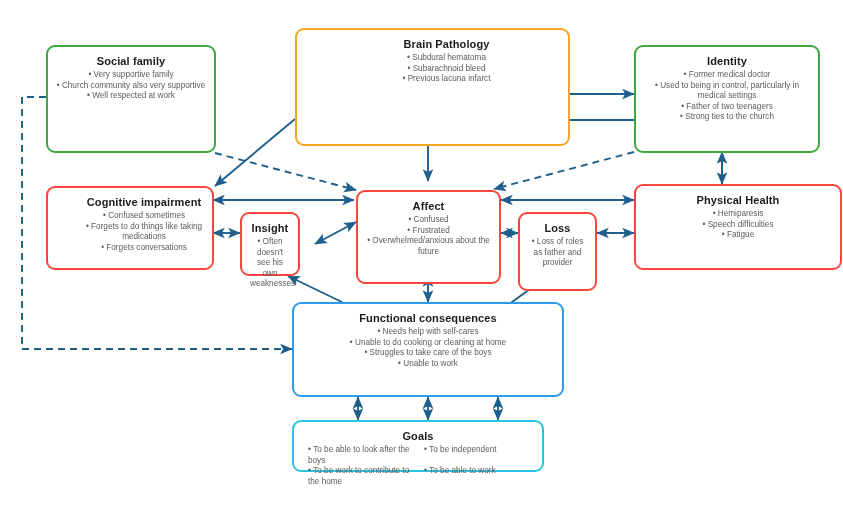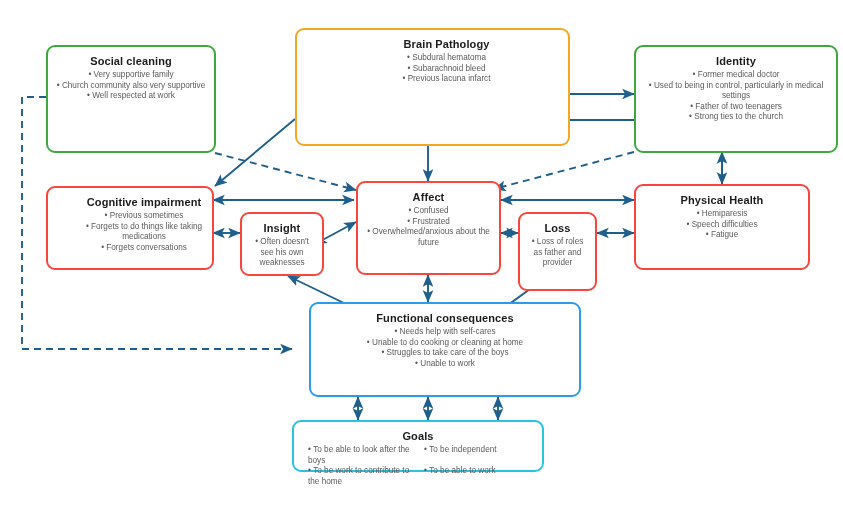--- a/index.html
+++ b/index.html
@@ -128,89 +128,89 @@
 
       <line x1="215" y1="153" x2="356" y2="190" marker-end="url(#ah)"></line>
 
       <line x1="634" y1="152" x2="494" y2="189" marker-end="url(#ah)"></line>
 
       <path d="M46,97 L22,97 L22,349 L292,349" marker-end="url(#ah)"></path>
     </g>
   </svg>
 
   <div class="node n-green" style="left:46px; top:45px; width:170px; height:108px;">
-    <div class="title">Social cleaning</div>
+    <div class="title">Social family</div>
     <ul>
       <li>Very supportive family</li>
       <li>Church community also very supportive</li>
       <li>Well respected at work</li>
     </ul>
   </div>
 
   <div class="node n-orange" style="left:295px; top:28px; width:275px; height:118px;">
     <div class="title">Brain Pathology</div>
     <ul>
       <li>Subdural hematoma</li>
       <li>Subarachnoid bleed</li>
       <li>Previous lacuna infarct</li>
     </ul>
   </div>
 
-  <div class="node n-green" style="left:634px; top:45px; width:204px; height:108px;">
+  <div class="node n-green" style="left:634px; top:45px; width:186px; height:108px;">
     <div class="title">Identity</div>
     <ul>
       <li>Former medical doctor</li>
       <li>Used to being in control, particularly in medical settings</li>
       <li>Father of two teenagers</li>
       <li>Strong ties to the church</li>
     </ul>
   </div>
 
   <div class="node n-red" style="left:46px; top:186px; width:168px; height:84px;padding-left:36px;">
     <div class="title">Cognitive impairment</div>
     <ul>
-      <li>Previous sometimes</li>
+      <li>Confused sometimes</li>
       <li>Forgets to do things like taking medications</li>
       <li>Forgets conversations</li>
     </ul>
   </div>
 
-  <div class="node n-red" style="left:240px; top:212px; width:84px; height:64px;">
+  <div class="node n-red" style="left:240px; top:212px; width:60px; height:64px;">
     <div class="title">Insight</div>
     <ul>
       <li>Often doesn't see his own weaknesses</li>
     </ul>
   </div>
 
-  <div class="node n-red" style="left:356px; top:181px; width:145px; height:94px;">
+  <div class="node n-red" style="left:356px; top:190px; width:145px; height:94px;">
     <div class="title">Affect</div>
     <ul>
       <li>Confused</li>
       <li>Frustrated</li>
       <li>Overwhelmed/anxious about the future</li>
     </ul>
   </div>
 
   <div class="node n-red" style="left:518px; top:212px; width:79px; height:79px;">
     <div class="title">Loss</div>
     <ul>
       <li>Loss of roles as father and provider</li>
     </ul>
   </div>
 
-  <div class="node n-red" style="left:634px; top:184px; width:176px; height:86px;">
+  <div class="node n-red" style="left:634px; top:184px; width:208px; height:86px;">
     <div class="title">Physical Health</div>
     <ul>
       <li>Hemiparesis</li>
       <li>Speech difficulties</li>
       <li>Fatigue</li>
     </ul>
   </div>
 
-  <div class="node n-blue" style="left:292px; top:302px; width:272px; height:95px;margin-left:17px;">
+  <div class="node n-blue" style="left:292px; top:302px; width:272px; height:95px;">
     <div class="title">Functional consequences</div>
     <ul>
       <li>Needs help with self-cares</li>
       <li>Unable to do cooking or cleaning at home</li>
       <li>Struggles to take care of the boys</li>
       <li>Unable to work</li>
     </ul>
   </div>
 
   <div class="node n-cyan two-col" style="left:292px; top:420px; width:252px; height:52px;">

